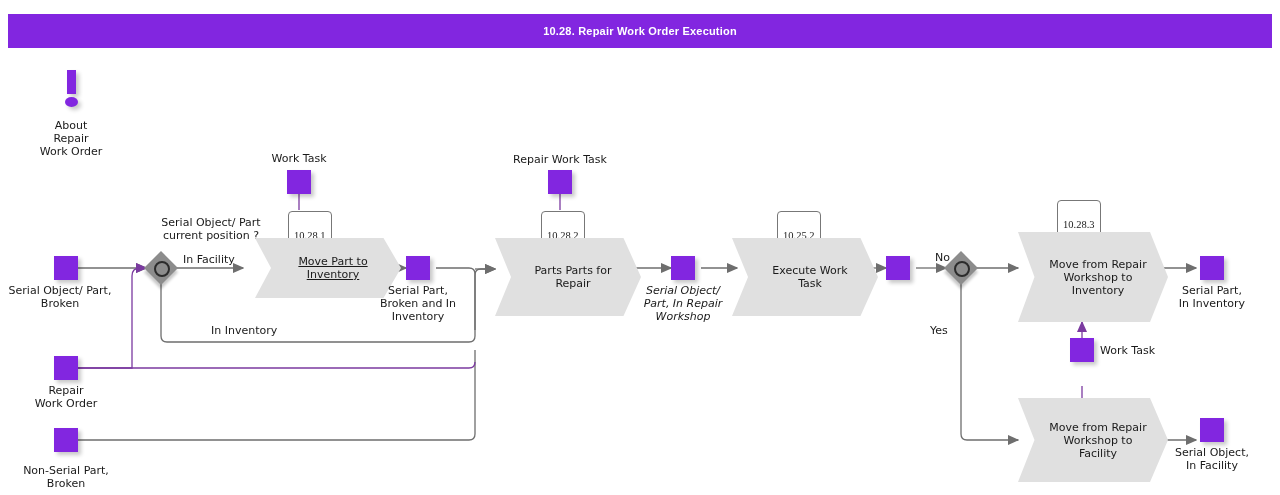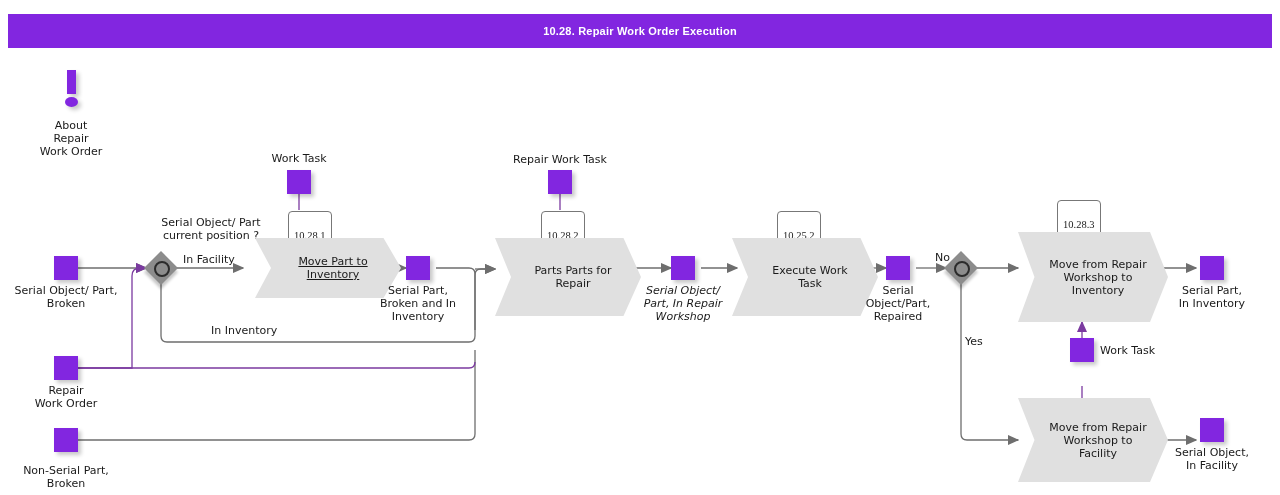--- a/index.html
+++ b/index.html
@@ -131,21 +131,21 @@
 
   <div class="bang" style="left:60px;top:70px;width:24px;height:40px;">
     <div class="bar"></div>
     <div class="dot"></div>
   </div>
   <div class="cap" style="left:11px;top:119px;width:120px;">About
 Repair
 Work Order</div>
 
   <div class="node dataobj" style="left:54px;top:256px;"></div>
-  <div class="cap" style="left:6px;top:284px;width:120px;">Serial Object/ Part,
+  <div class="cap" style="left:0;top:284px;width:120px;">Serial Object/ Part,
 Broken</div>
 
   <div class="node dataobj" style="left:54px;top:356px;"></div>
   <div class="cap" style="left:6px;top:384px;width:120px;">Repair
 Work Order</div>
 
   <div class="node dataobj" style="left:54px;top:428px;"></div>
   <div class="cap" style="left:6px;top:456px;width:120px;margin-top:8px;">Non-Serial Part,
 Broken</div>
 
@@ -186,30 +186,27 @@
 Part, In Repair
 Workshop</div>
 
   <div class="chip" style="left:777px;top:211px;">10.25.2</div>
   <div class="proc" style="left:732px;top:238px;width:146px;height:78px;">
     <span>Execute Work
 Task</span>
   </div>
 
   <div class="node dataobj" style="left:886px;top:256px;"></div>
-  <div class="cap" style="left:840px;top:284px;width:116px;">Serial
-Object/Part,
-Repaired</div>
 
   <div class="gw" style="left:946px;top:253px;">
     <div class="dia"></div>
     <div class="ring"></div>
   </div>
   <div class="elabel" style="left:923px;top:251px;margin-left:12px;">No</div>
-  <div class="elabel" style="left:965px;top:324px;margin-top:11px;">Yes</div>
+  <div class="elabel" style="left:930px;top:324px;">Yes</div>
 
   <div class="chip" style="left:1057px;top:200px;">10.28.3</div>
   <div class="proc" style="left:1018px;top:232px;width:150px;height:90px;">
     <span>Move from Repair
 Workshop to
 Inventory</span>
   </div>
 
   <div class="node dataobj" style="left:1200px;top:256px;"></div>
   <div class="cap" style="left:1152px;top:284px;width:120px;">Serial Part,

